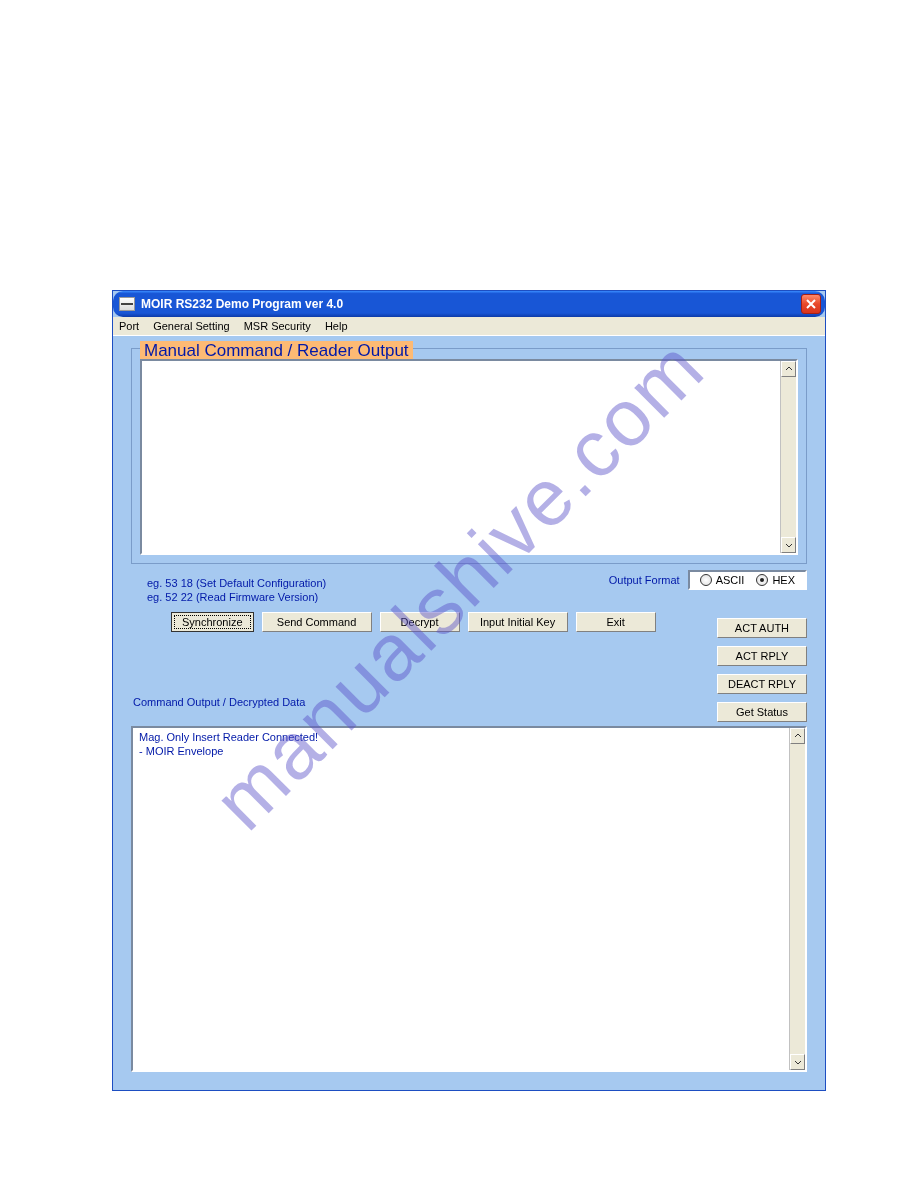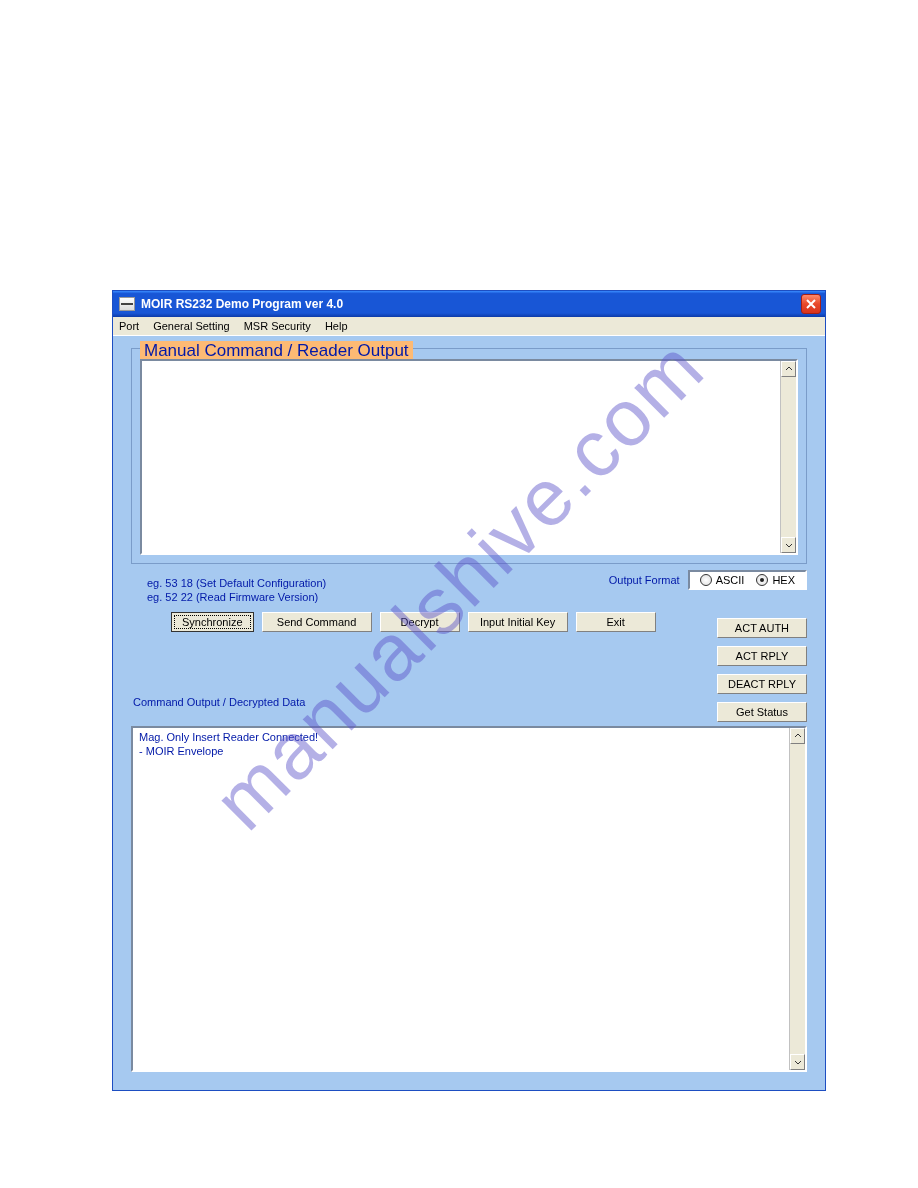--- a/index.html
+++ b/index.html
@@ -39,20 +39,21 @@
   }
   .titlebar {
     height: 26px;
     background: linear-gradient(to bottom, #3a8bff 0%, #1856d6 10%, #1856d6 85%, #0c3aa8 100%);
     color: #fff;
     display: flex;
     align-items: center;
     padding: 0 4px 0 6px;
     font-weight: bold;
     font-size: 12px;
+    border-radius: 10px;
   }
   .titlebar .appicon {
     width: 16px; height: 14px;
     background: linear-gradient(#fff,#ddd);
     border:1px solid #999;
     margin-right: 6px;
     position: relative;
   }
   .titlebar .appicon::after{
     content:""; position:absolute; left:1px; right:1px; top:5px; height:2px; background:#444;

